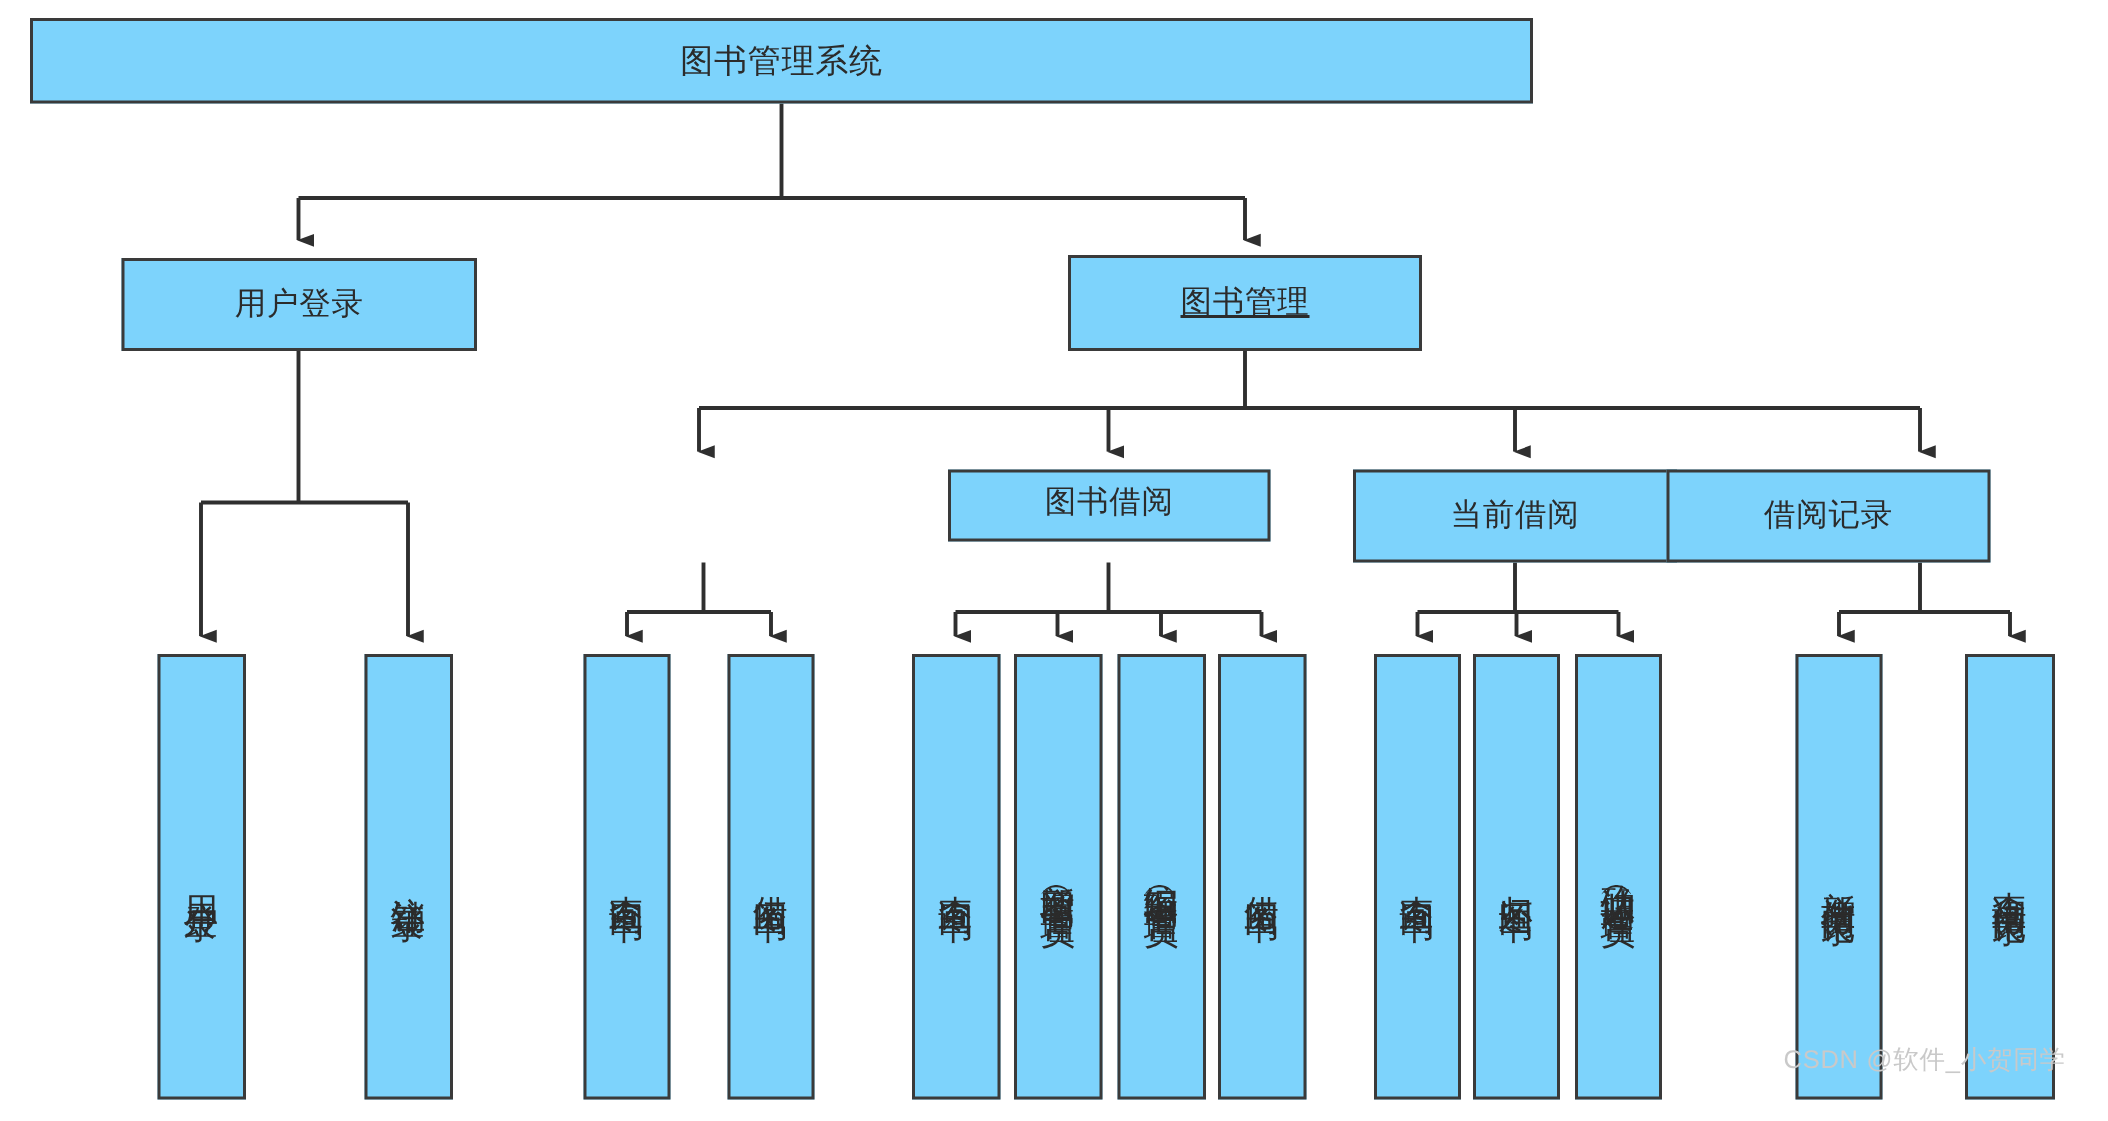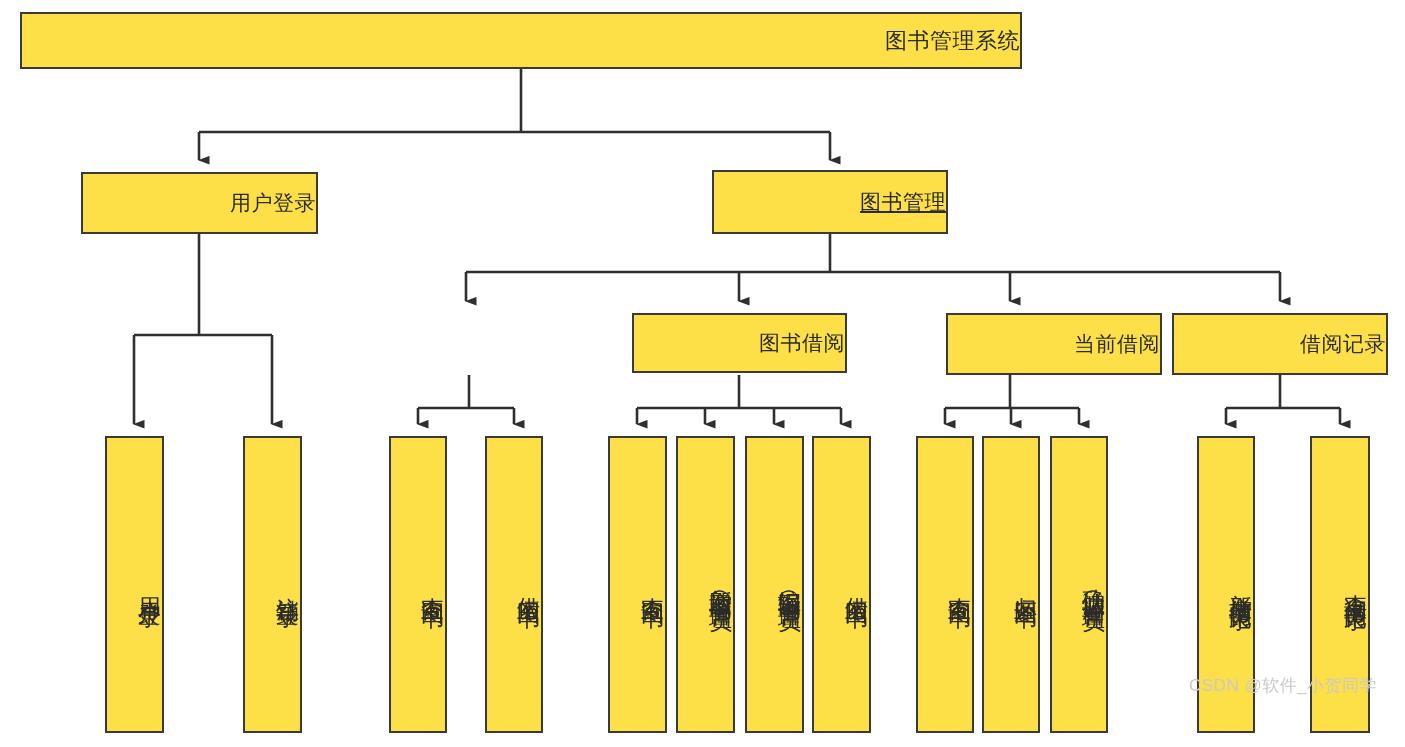--- a/index.html
+++ b/index.html
@@ -2,25 +2,25 @@
 <html><head>
 <meta charset="utf-8">
 <style>
   html,body{margin:0;padding:0;background:#ffffff;}
   body{width:1405px;height:747px;overflow:hidden;font-family:"Liberation Sans","DejaVu Sans",sans-serif;}
   #stage{position:relative;width:1405px;height:747px;background:#fff;}
   #wires{position:absolute;left:0;top:0;width:1405px;height:747px;pointer-events:none;}
   .node{
     position:absolute;
     box-sizing:border-box;
-    background:#fde047;
+    background:#7dd3fc;
     border:2.5px solid #3a3a3a;
     display:flex;
     align-items:center;
-    justify-content:flex-end;
+    justify-content:center;
     color:#2b2b2b;
   }
   .node .lbl{
     display:block;
     text-align:center;
     line-height:1.18;
     letter-spacing:0.5px;
   }
   .h-node .lbl{font-size:21px;}
   .root .lbl{font-size:22px;}
@@ -30,21 +30,21 @@
     text-orientation:upright;
     font-size:23px;
     letter-spacing:3px;
     line-height:1.05;
     white-space:nowrap;
     max-height:100%;
   }
   #watermark{
     position:absolute;
     left:1189px;
-    top:674px;
+    top:695px;
     font-size:17px;
     color:#c9c9c9;
     white-space:nowrap;
     letter-spacing:0.5px;
   }
 </style>
 </head>
 <body>
 
 <div id="stage">
@@ -105,27 +105,27 @@
     <span class="lbl">图书管理系统</span>
   </div>
 
   <div class="node h-node" style="left:81px;top:172px;width:237px;height:62px;">
     <span class="lbl">用户登录</span>
   </div>
   <div class="node h-node" style="left:712px;top:170px;width:236px;height:64px;text-decoration:underline;">
     <span class="lbl">图书管理</span>
   </div>
 
-  <div class="node h-node" style="left:632px;top:313px;width:215px;height:60px;">
+  <div class="node h-node" style="left:632px;top:313px;width:215px;height:48px;font-family:Liberation Mono, monospace;">
     <span class="lbl">图书借阅</span>
   </div>
-  <div class="node h-node" style="left:902px;top:313px;width:216px;height:62px;margin-left:44px;">
+  <div class="node h-node" style="left:902px;top:313px;width:216px;height:62px;">
     <span class="lbl">当前借阅</span>
   </div>
-  <div class="node h-node" style="left:1172px;top:313px;width:216px;height:62px;">
+  <div class="node h-node" style="left:1111px;top:313px;width:216px;height:62px;">
     <span class="lbl">借阅记录</span>
   </div>
 
   <div class="node v-node" style="left:105px;top:436px;width:59px;height:297px;">
     <span class="lbl">用户登录</span>
   </div>
   <div class="node v-node" style="left:243px;top:436px;width:59px;height:297px;">
     <span class="lbl">注销登录</span>
   </div>
   <div class="node v-node" style="left:389px;top:436px;width:58px;height:297px;">

